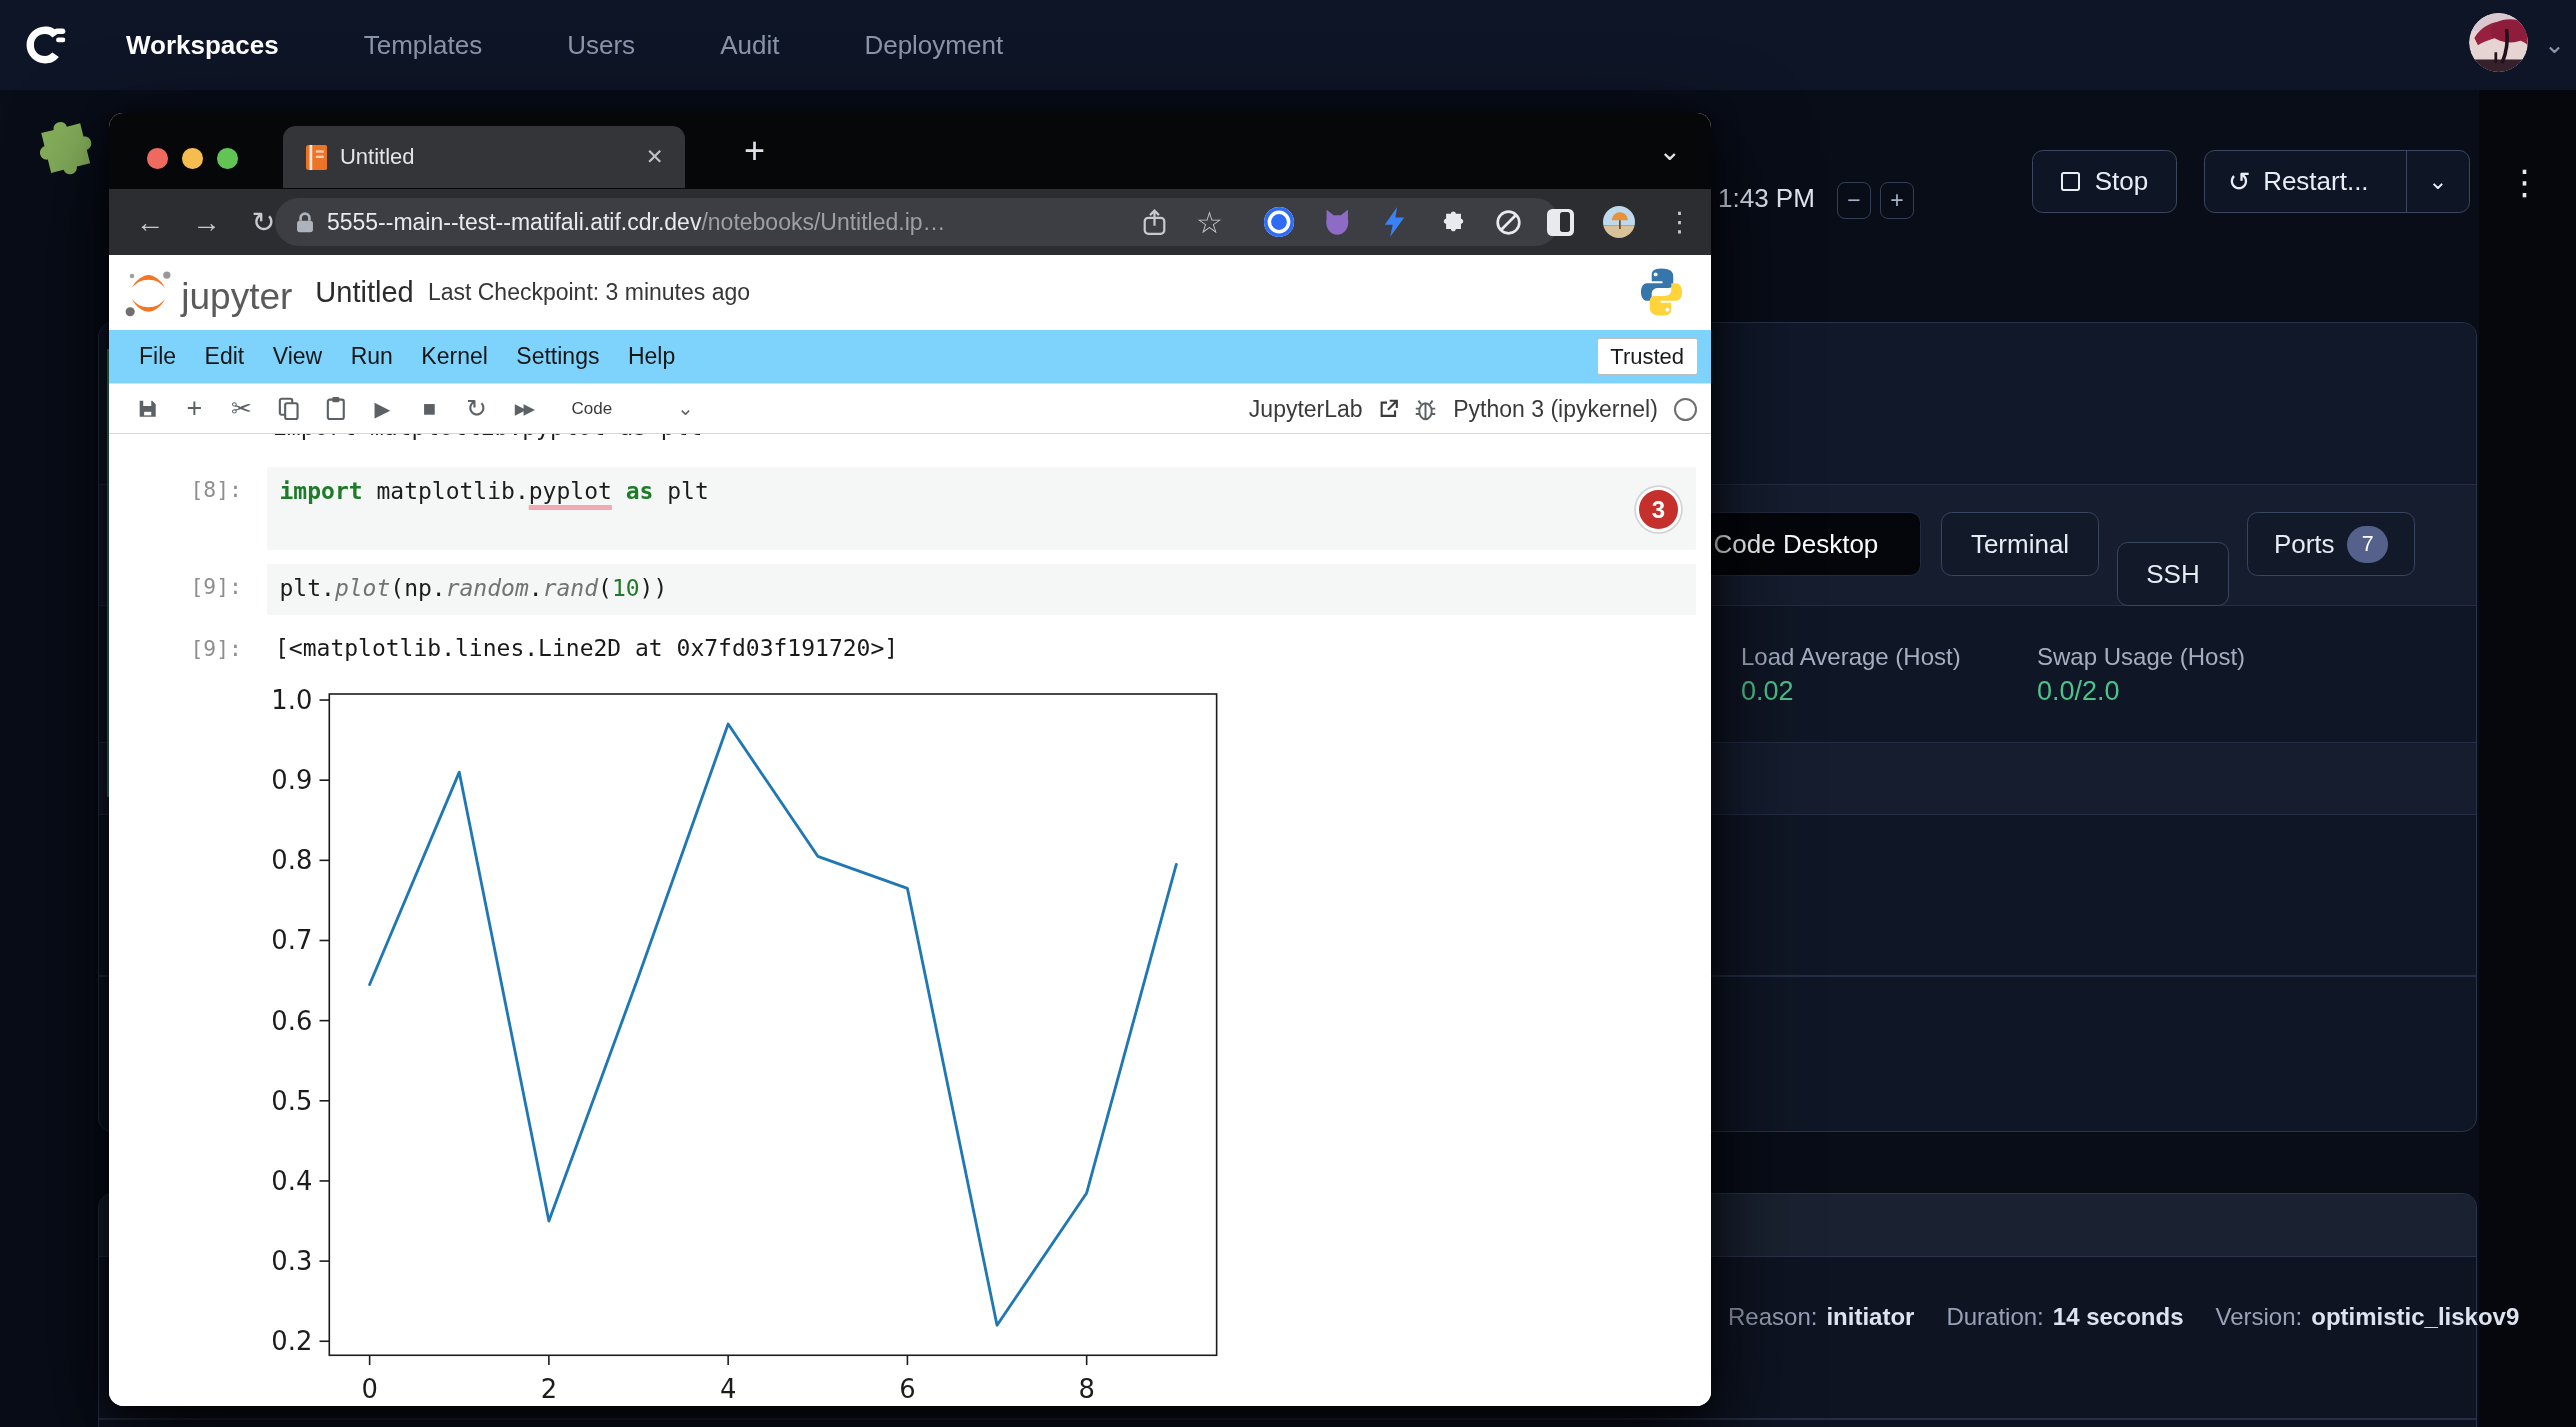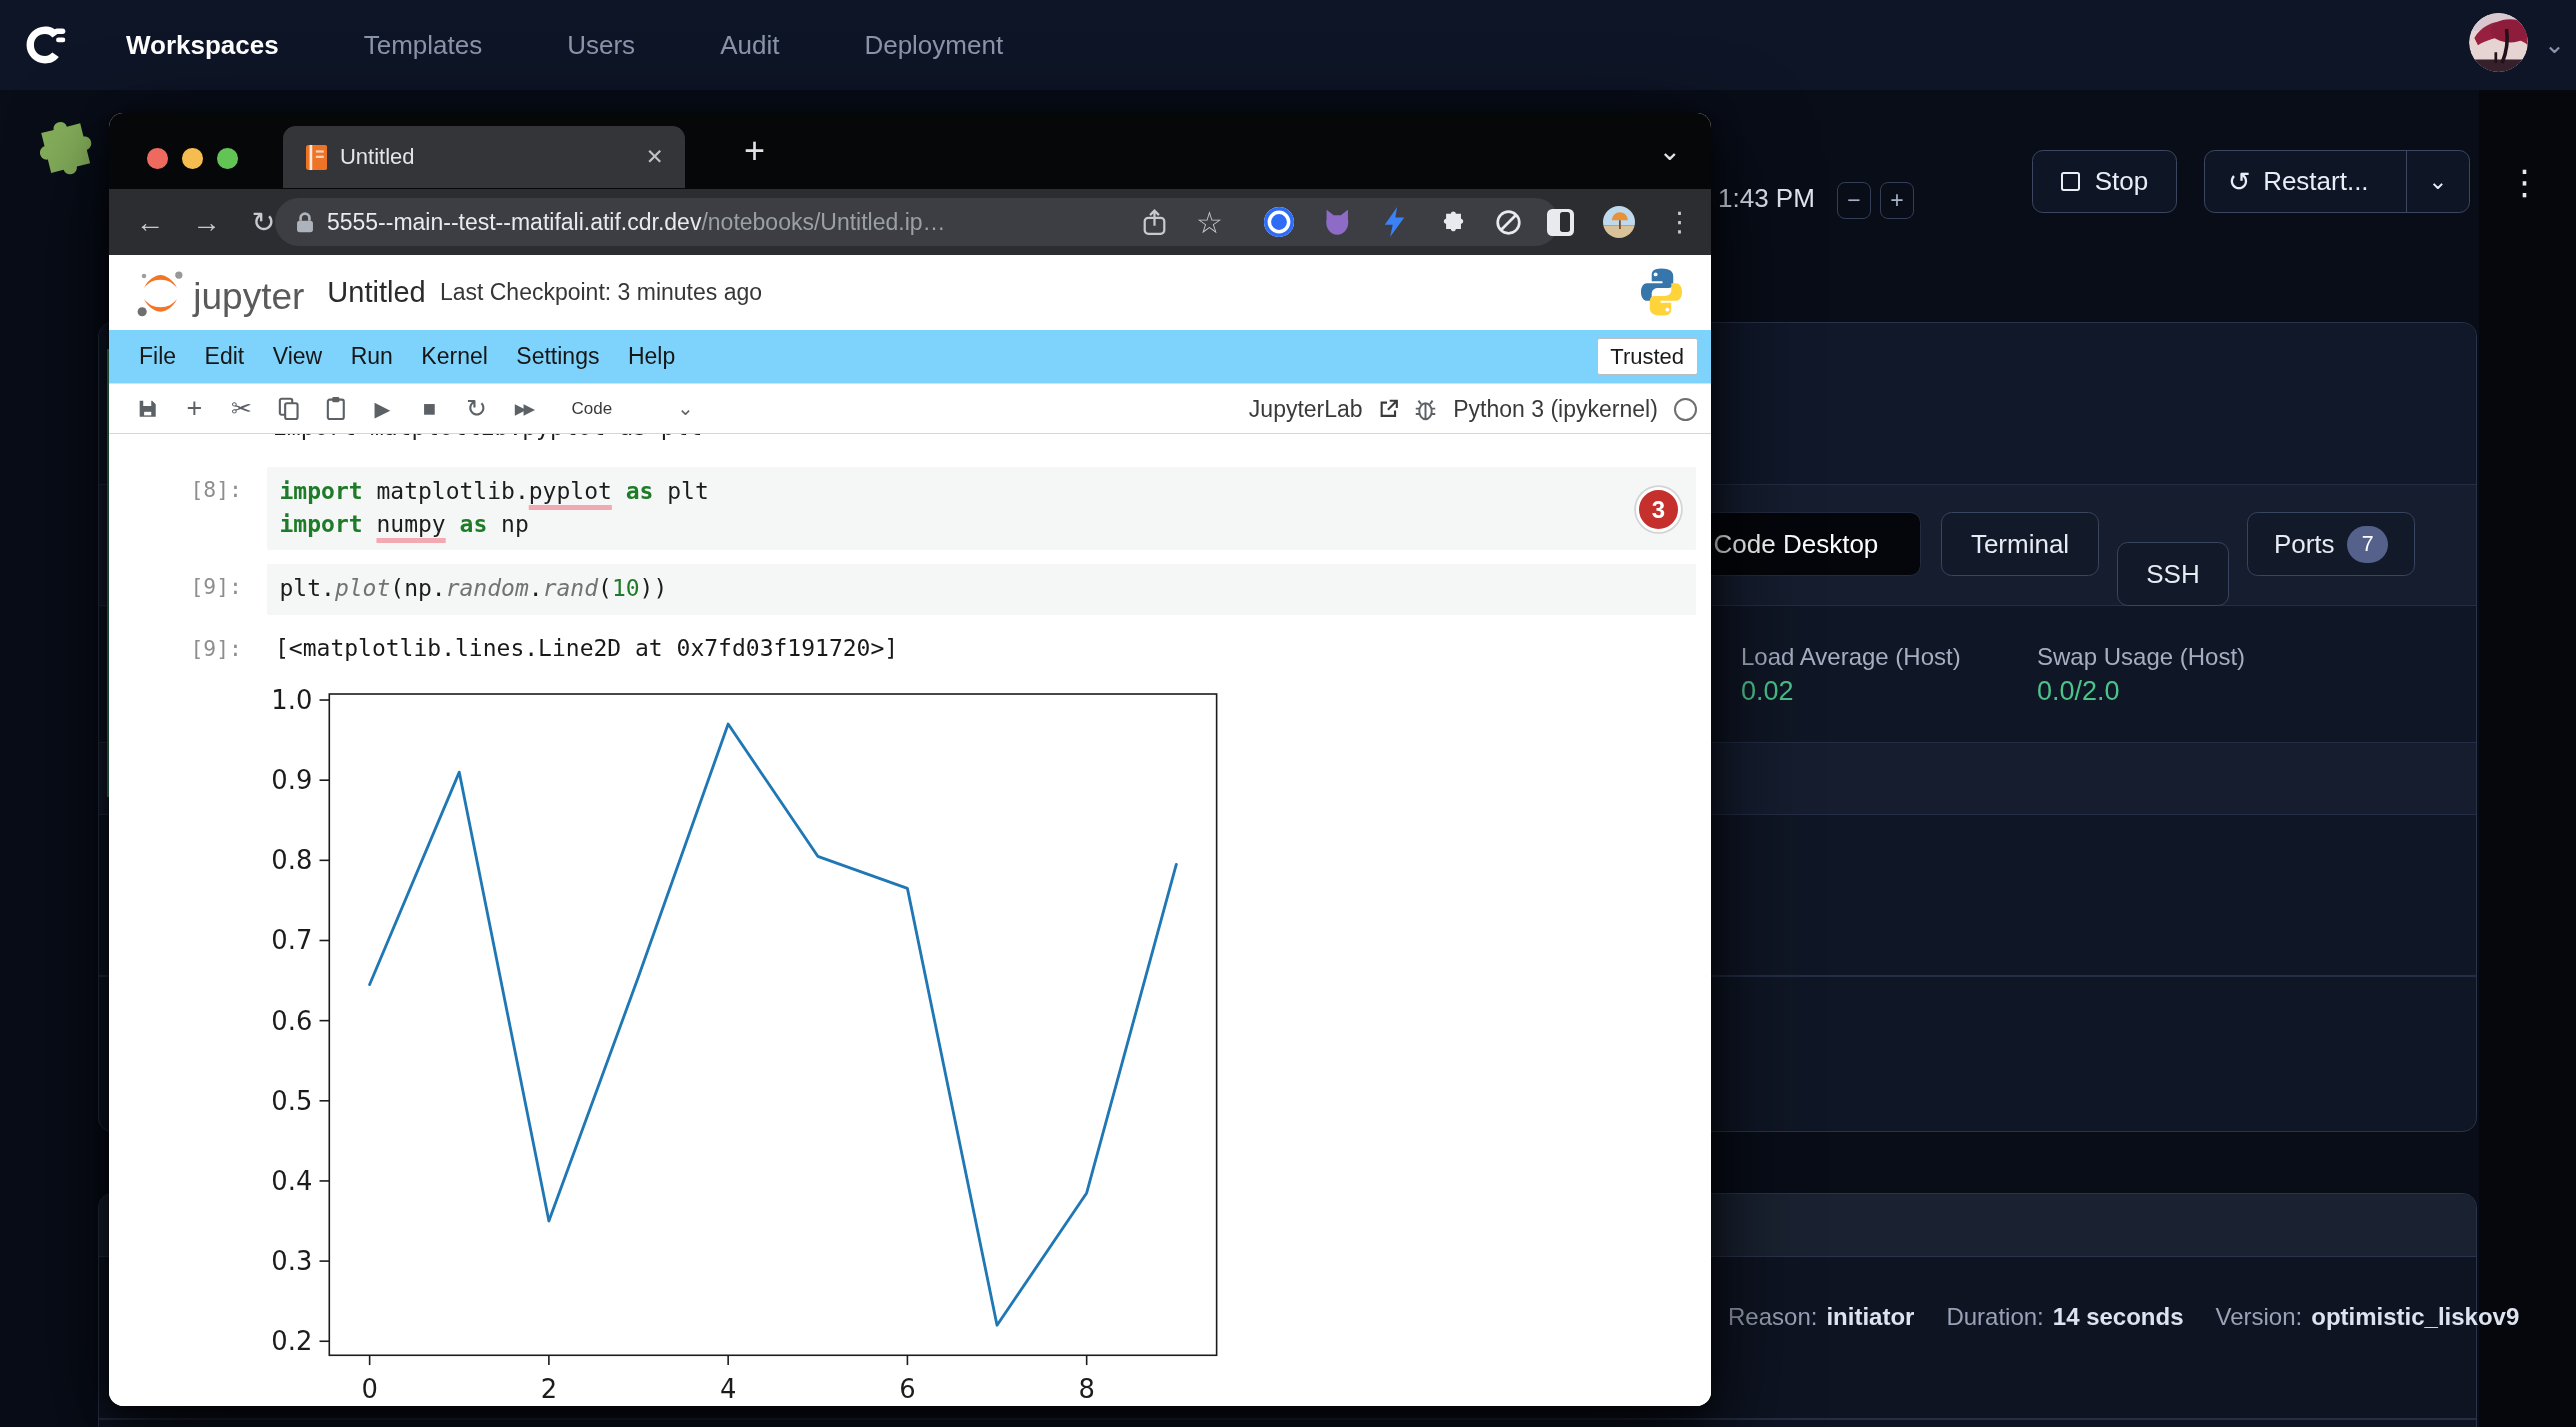--- a/index.html
+++ b/index.html
@@ -60,21 +60,21 @@
   .tabsearch { position:absolute; right:30px; top:0; height:76px; display:flex; align-items:center; font-size:27px; color:#dfe2e6; }
 
   .urlrow { position:absolute; left:0; top:76px; width:100%; height:66px; background:#2b2d31; }
   .nav-ico { position:absolute; top:0; height:66px; display:flex; align-items:center; justify-content:center; width:39px; font-size:28.5px; color:#c6c9ce; }
   .url-pill { position:absolute; left:166px; top:9px; width:1284px; height:48px; background:#3c3e43; border-radius:24px; display:flex; align-items:center; padding-left:21.4px; }
   .url-host { font-size:23px; color:#e8eaed; margin-left:12.5px; }
   .url-path { font-size:23px; color:#9aa0a6; }
   .ext-ico { position:absolute; top:0; height:66px; width:43px; display:flex; align-items:center; justify-content:center; }
 
   
-  .jheader { position:absolute; left:0; top:142px; width:100%; height:76px; background:#fff; border-bottom:0.9px solid #e2e2e2; display:flex; align-items:center; padding-left:24px; }
+  .jheader { position:absolute; left:0; top:142px; width:100%; height:76px; background:#fff; border-bottom:0.9px solid #e2e2e2; display:flex; align-items:center; padding-left:12px; }
   .jwordmark { font-size:37px; color:#5a5a5a; margin-left:5.3px; position:relative; top:4.5px; }
   .jtitle { font-size:29px; color:#2b2b2b; margin-left:23px; }
   .jcheckpoint { font-size:23px; color:#363636; margin-left:14.2px; }
   .python-logo { position:absolute; right:27px; top:10.7px; }
 
   .jmenubar { position:absolute; left:0; top:217px; width:100%; height:54px; background:#7dd3fc; border-bottom:0.9px solid #e0e0e0; display:flex; align-items:center; gap:28.5px; padding-left:30px; }
   .jmenu-item { font-size:23px; color:#161616; }
   .trusted-btn { position:absolute; right:13.4px; top:8px; height:37px; border:1.8px solid #bdbdbd; border-radius:2.7px; background:#fff; font-size:22px; color:#1a1a1a; display:flex; align-items:center; padding:0 12.5px; }
 
   .jtoolbar { position:absolute; left:0; top:271px; width:100%; height:50px; background:#fff; border-bottom:0.9px solid #d6d6d6; display:flex; align-items:center; gap:24px; padding-left:27px; color:#5c6166; }
@@ -372,21 +372,20 @@
   </div>
 
   <div class="jcontent">
     <div class="partial-line">
       <div class="code-line"><span class="tok-plain">import matplotlib.pyplot as plt</span></div>
     </div>
 
     <span class="prompt" style="top:43px;">[8]:</span>
     <div class="cell cell8">
       <div class="code-line"><span class="tok-kw">import</span><span class="tok-plain"> matplotlib.</span><span class="tok-plain tok-u">pyplot</span><span class="tok-plain"> </span><span class="tok-kw">as</span><span class="tok-plain"> plt</span></div>
-      <div class="code-line"><span class="tok-kw">import</span><span class="tok-plain"> </span><span class="tok-plain tok-u">numpy</span><span class="tok-plain"> </span><span class="tok-kw">as</span><span class="tok-plain"> np</span></div>
     </div>
     <div class="exec-badge">3</div>
 
     <span class="prompt" style="top:140px;">[9]:</span>
     <div class="cell cell9">
       <div class="code-line"><span class="tok-plain">plt.</span><span class="tok-fn">plot</span><span class="tok-plain">(np.</span><span class="tok-fn">random</span><span class="tok-plain">.</span><span class="tok-fn">rand</span><span class="tok-plain">(</span><span class="tok-num">10</span><span class="tok-plain">))</span></div>
     </div>
 
     <span class="prompt" style="top:202px;">[9]:</span>
     <div class="output-text">[&lt;matplotlib.lines.Line2D at 0x7fd03f191720&gt;]</div>

